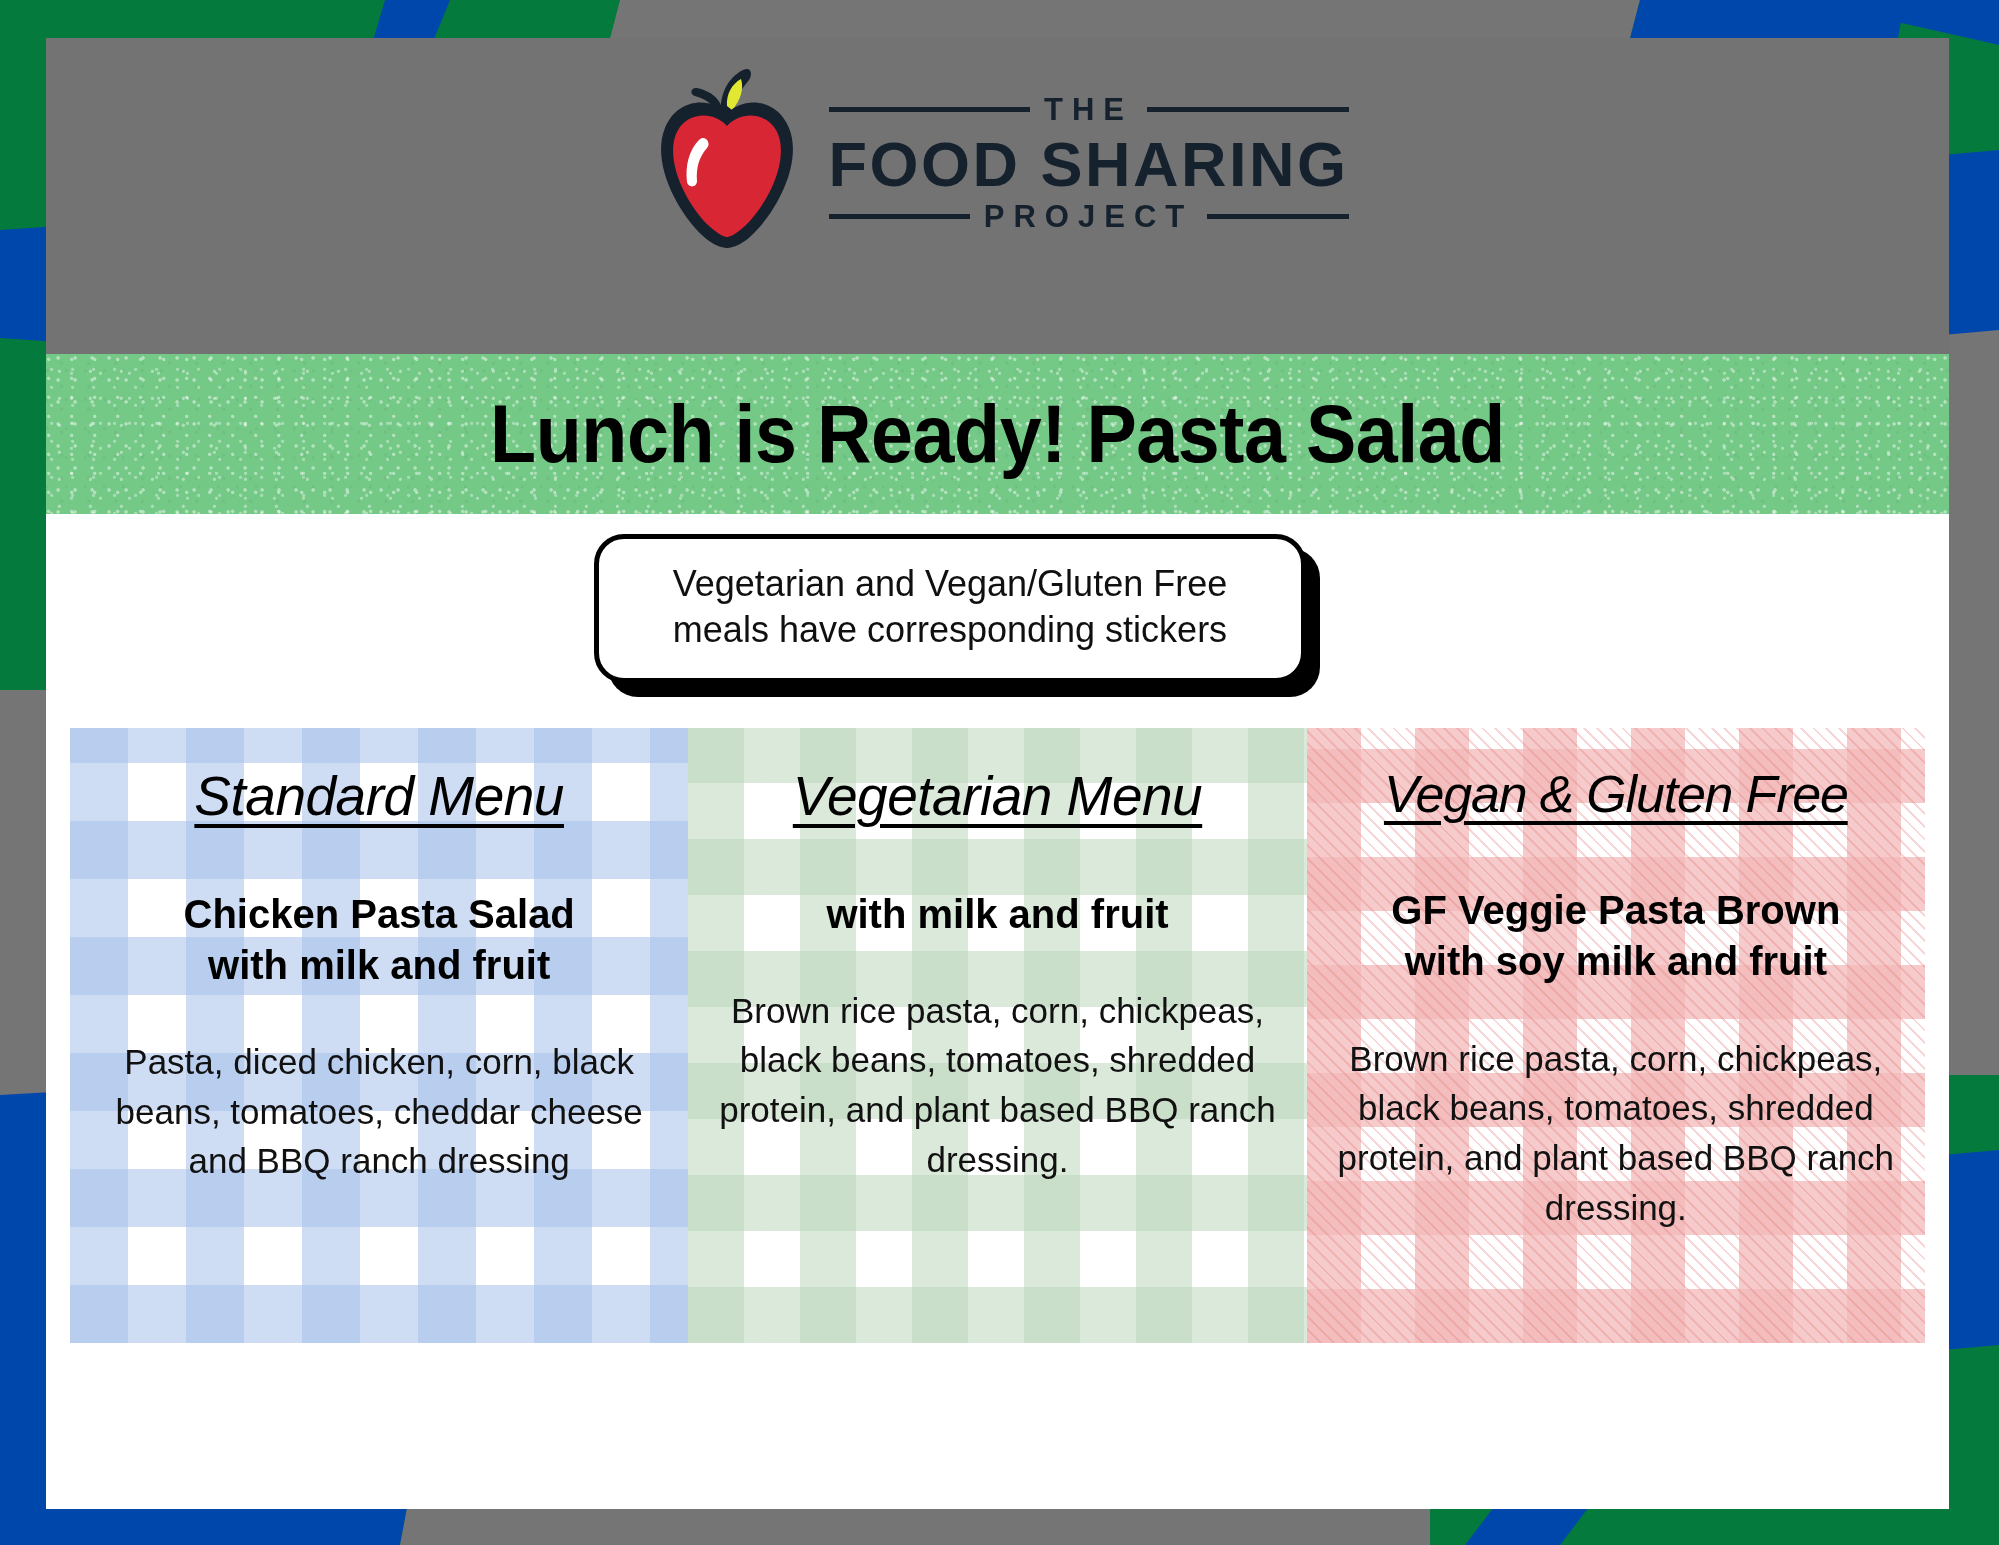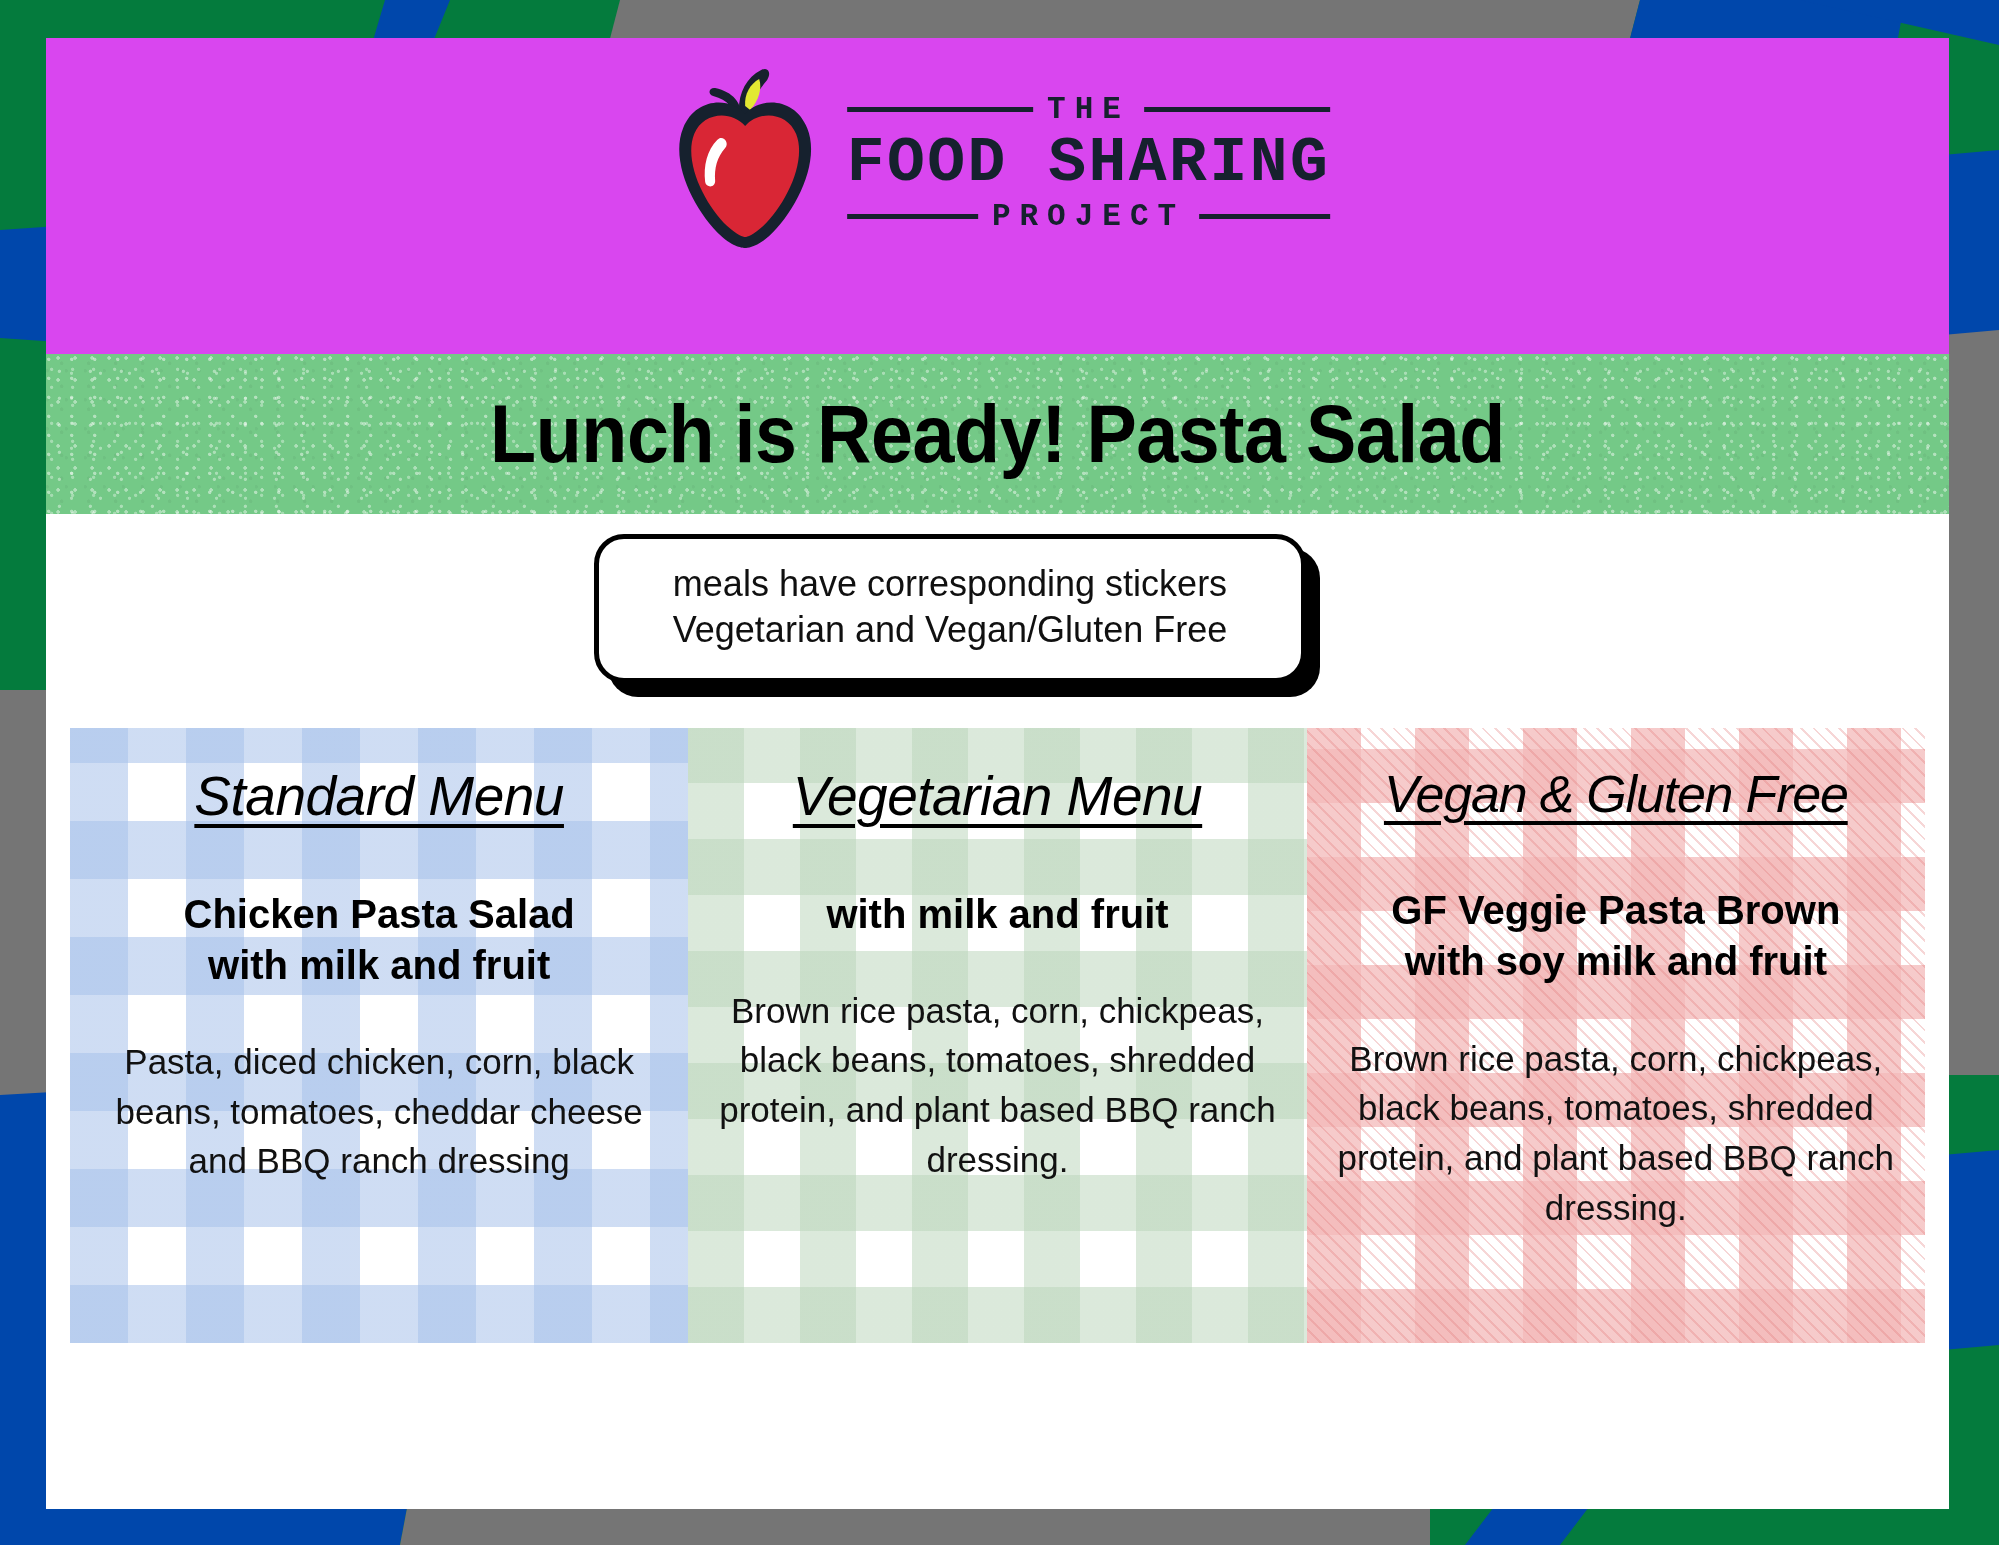--- a/index.html
+++ b/index.html
@@ -35,22 +35,21 @@
     width: 1903px;
     height: 1471px;
     background: #ffffff;
     overflow: hidden;
   }
 
   
   .header {
     position: relative;
     height: 316px;
-    background: #d946ef;
-    font-family: Liberation Mono, monospace;
+    background: #737373;
   }
   .logo-wrap {
     position: absolute;
     left: 50%;
     top: 24px;
     transform: translateX(-50%);
     display: flex;
     align-items: center;
     gap: 22px;
   }
@@ -309,22 +308,22 @@
     </div>
 
     <div class="banner">
       <div class="banner-title">Lunch is Ready! Pasta Salad</div>
     </div>
 
     <div class="callout-zone">
       <div class="callout">
         <div class="callout-shadow"></div>
         <div class="callout-box">
+          <div class="callout-line">Vegetarian and Vegan/Gluten Free</div>
           <div class="callout-line">meals have corresponding stickers</div>
-          <div class="callout-line">Vegetarian and Vegan/Gluten Free</div>
         </div>
       </div>
     </div>
 
     <div class="menus">
 
       <div class="menu-col gingham-blue">
         <div class="menu-heading">Standard Menu</div>
         <div class="menu-item">
           <div>Chicken Pasta Salad</div>

